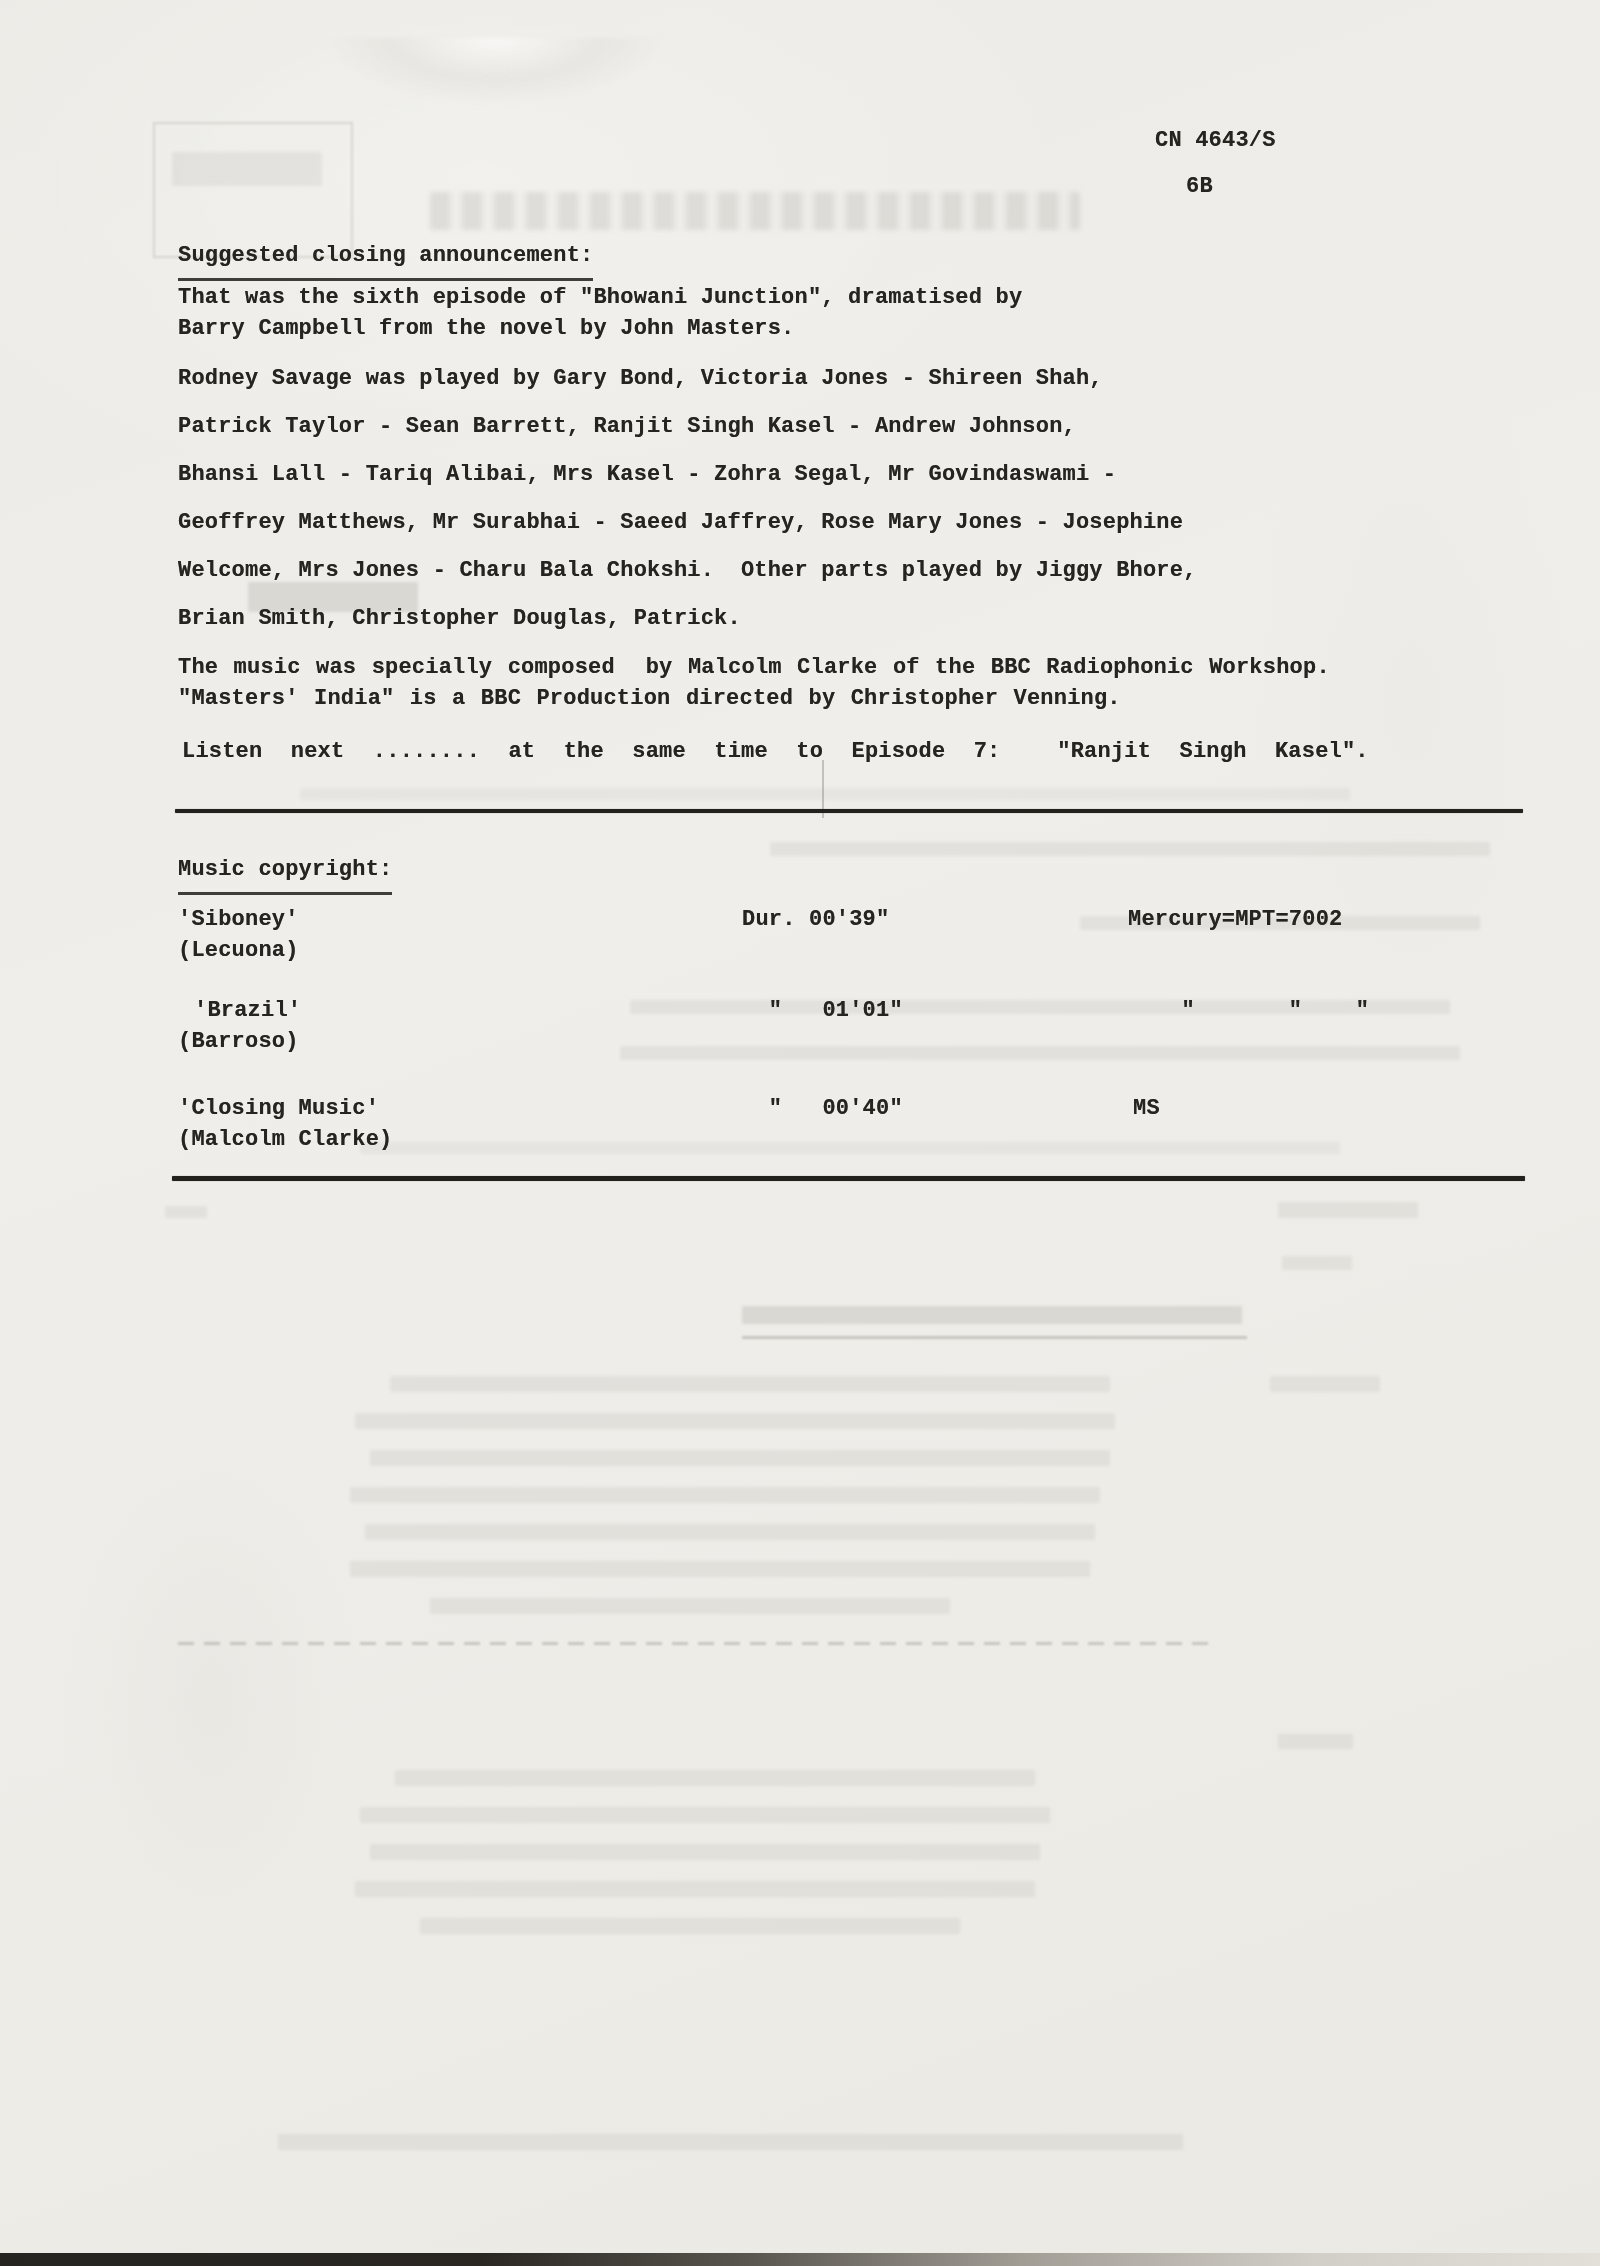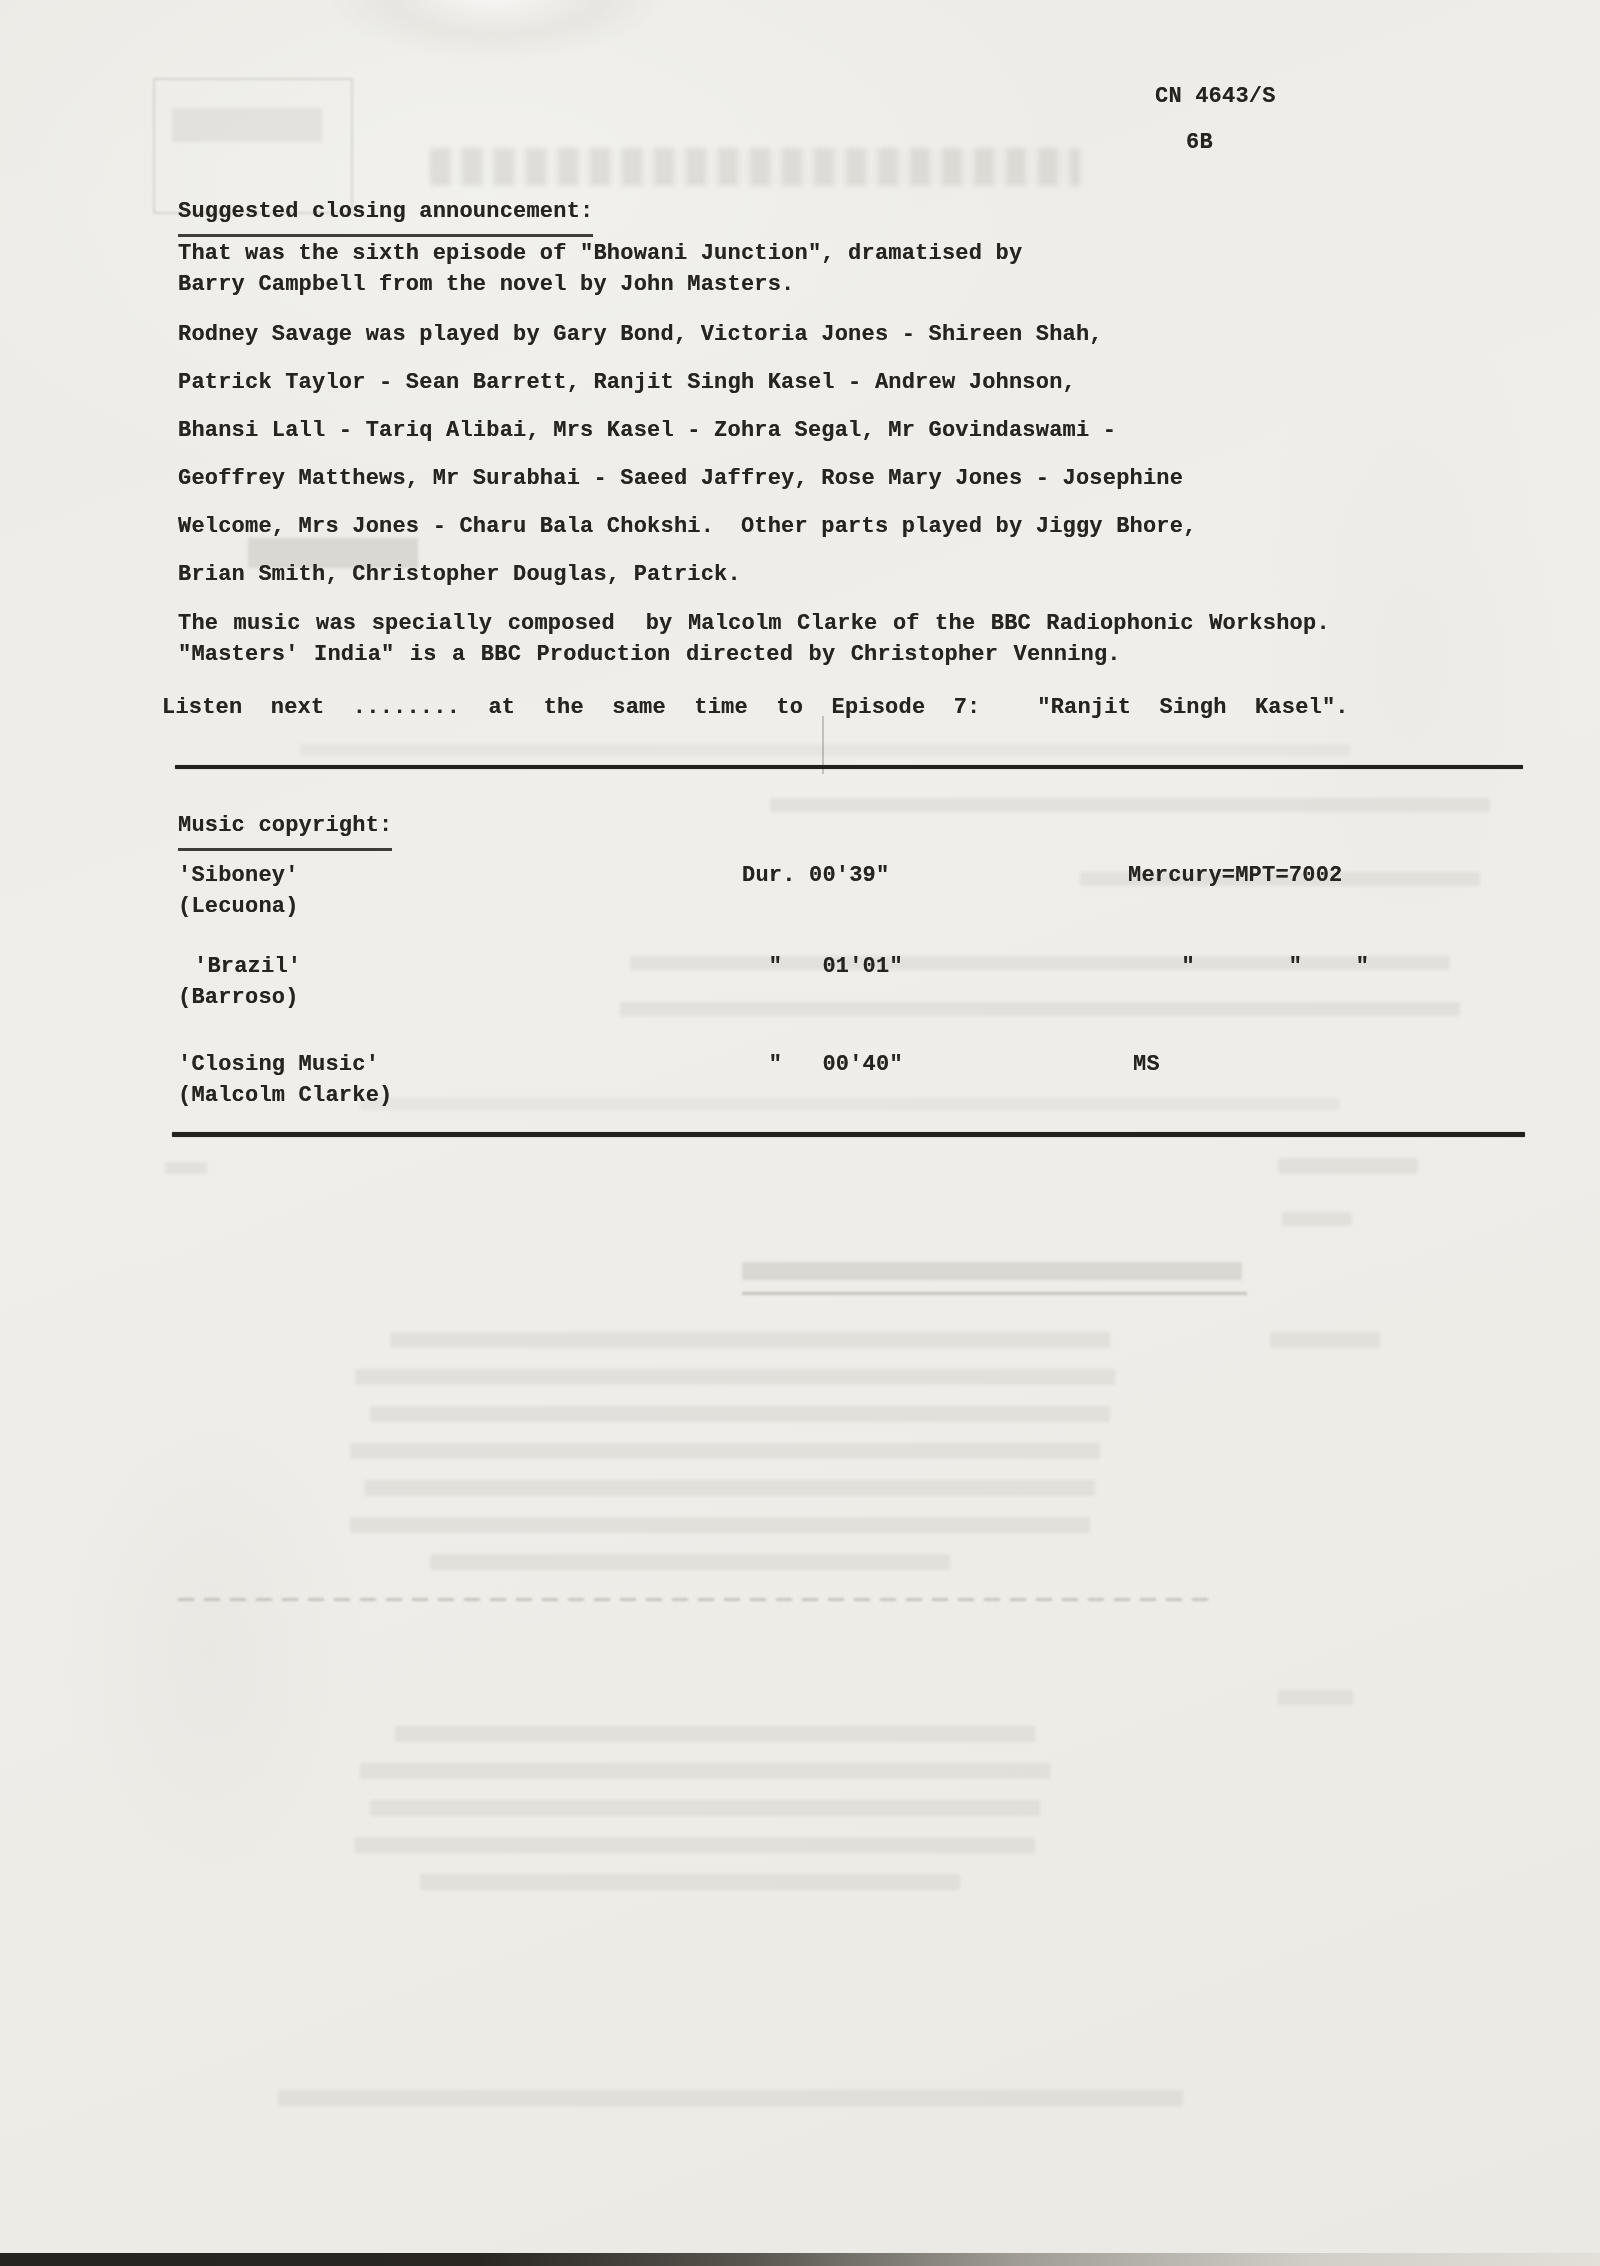--- a/index.html
+++ b/index.html
@@ -4,21 +4,21 @@
 <style>
   html,body{margin:0;padding:0;}
   body{
     width:1600px;height:2266px;position:relative;overflow:hidden;
     background:
       radial-gradient(ellipse 900px 500px at 30% 8%, rgba(255,255,255,0.25), transparent 70%),
       linear-gradient(160deg,#ecebe6 0%,#efeeea 38%,#edecE7 70%,#eaE9e4 100%);
     background-color:#eeece8;
     font-family:"Liberation Mono", monospace;
   }
-  .page{position:absolute;inset:0;}
+  .page{position:absolute;inset:0;margin-top:44px;}
   
   .tw{
     position:absolute;
     font:700 22px/27px "Liberation Mono", monospace;
     color:#26241f;
     letter-spacing:0.2px;
     white-space:pre;
     text-shadow:0 0 0.6px rgba(38,36,31,0.55);
   }
   .underlined{border-bottom:3px solid rgba(38,36,31,0.88);padding-bottom:9px;}
@@ -106,21 +106,21 @@
   <div class="tw" style="left:178px;top:321px;">Rodney Savage was played by Gary Bond, Victoria Jones - Shireen Shah,</div>
   <div class="tw" style="left:178px;top:369px;">Patrick Taylor - Sean Barrett, Ranjit Singh Kasel - Andrew Johnson,</div>
   <div class="tw" style="left:178px;top:417px;">Bhansi Lall - Tariq Alibai, Mrs Kasel - Zohra Segal, Mr Govindaswami -</div>
   <div class="tw" style="left:178px;top:465px;">Geoffrey Matthews, Mr Surabhai - Saeed Jaffrey, Rose Mary Jones - Josephine</div>
   <div class="tw" style="left:178px;top:513px;">Welcome, Mrs Jones - Charu Bala Chokshi.  Other parts played by Jiggy Bhore,</div>
   <div class="tw" style="left:178px;top:561px;">Brian Smith, Christopher Douglas, Patrick.</div>
 
   <div class="tw slight-wide" style="left:178px;top:610px;">The music was specially composed  by Malcolm Clarke of the BBC Radiophonic Workshop.</div>
   <div class="tw slight-wide" style="left:178px;top:641px;">"Masters' India" is a BBC Production directed by Christopher Venning.</div>
 
-  <div class="tw wide-words" style="left:162px;top:694px;">Listen next ........ at the same time to Episode 7:  "Ranjit Singh Kasel".</div>
+  <div class="tw wide-words" style="left:182px;top:694px;">Listen next ........ at the same time to Episode 7:  "Ranjit Singh Kasel".</div>
 
   <div class="crease" style="left:822px;top:716px;width:2px;height:58px;"></div>
 
   <div class="rule" style="left:175px;top:765px;width:1348px;height:4px;"></div>
 
   <div class="tw underlined" style="left:178px;top:812px;">Music copyright:</div>
 
   <div class="tw" style="left:178px;top:862px;">'Siboney'</div>
   <div class="tw" style="left:178px;top:893px;">(Lecuona)</div>
   <div class="tw" style="left:742px;top:862px;">Dur. 00'39"</div>

